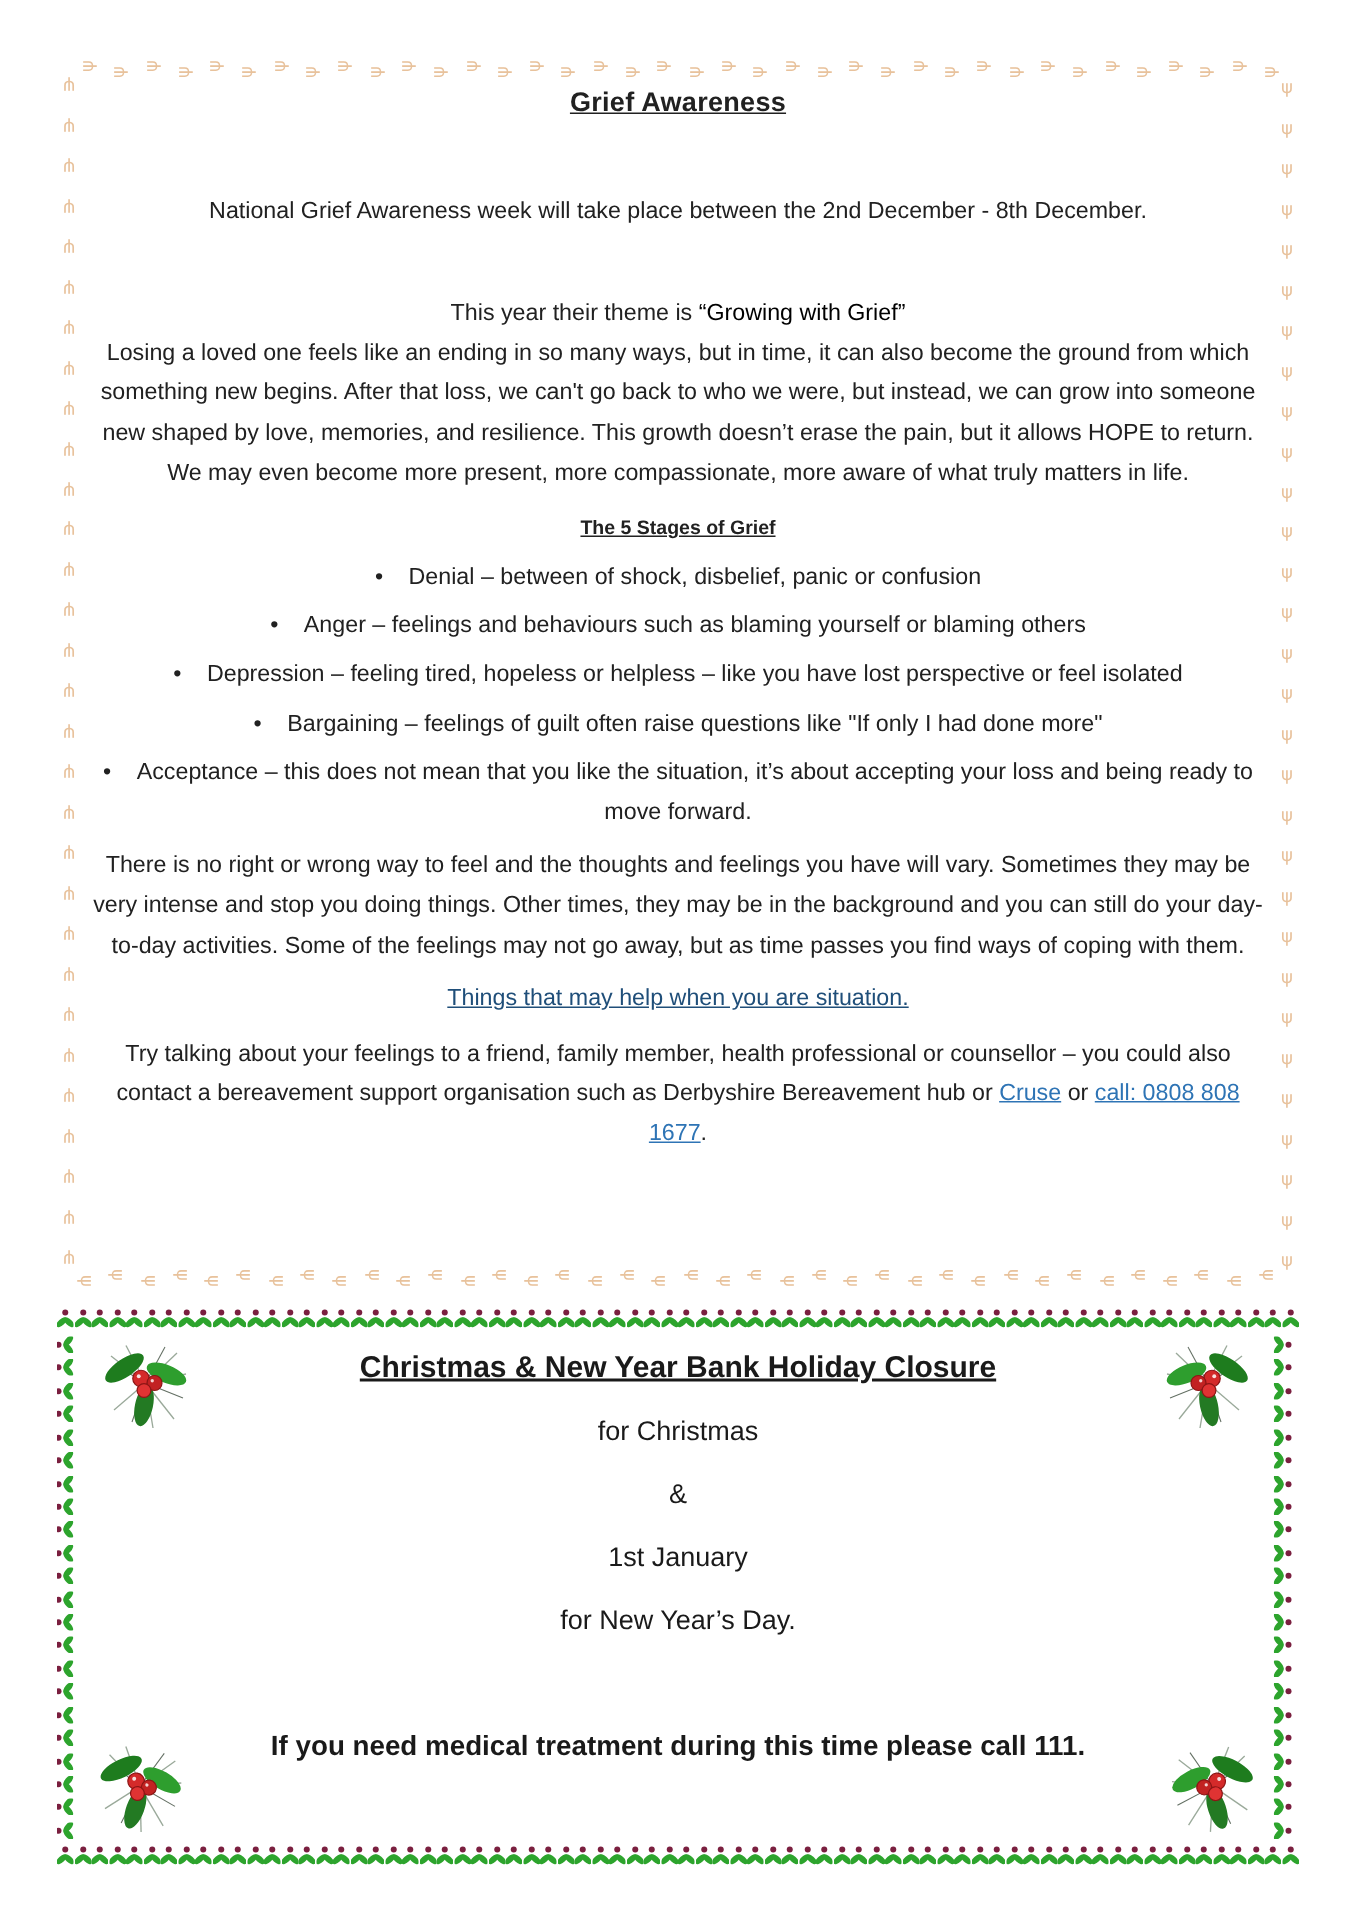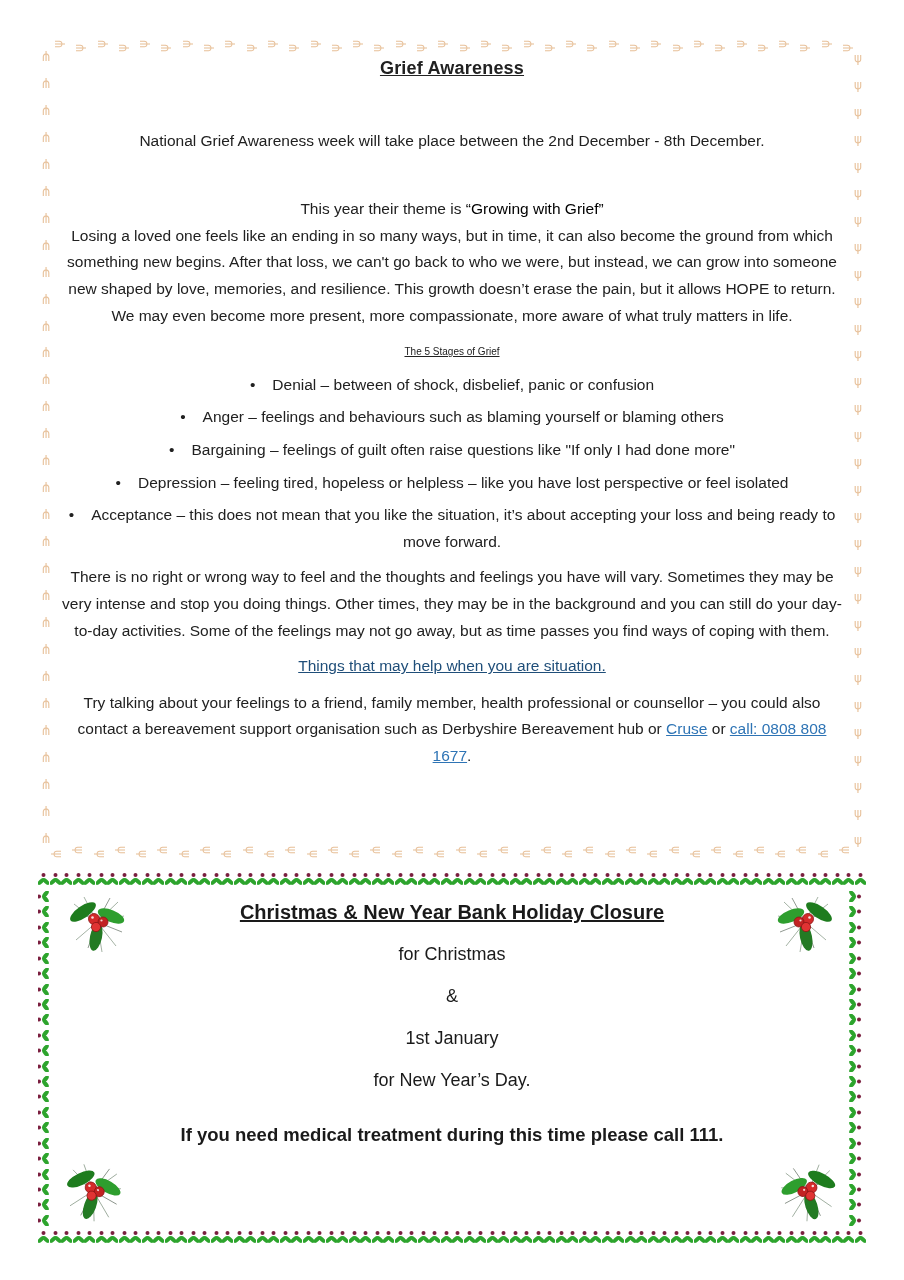--- a/index.html
+++ b/index.html
@@ -24,21 +24,21 @@
   .fp-left span{transform:rotate(180deg);}
   .fp-right{right:0;top:16px;bottom:16px;width:16px;display:flex;flex-direction:column;justify-content:space-between;align-items:center;}
 
   .grief-content{position:absolute;left:22px;right:22px;top:16px;bottom:16px;
     text-align:center;font-size:15.5px;line-height:26.6px;}
   .grief-title{font-size:18px;font-weight:600;margin:3px 0 0;text-decoration:underline;letter-spacing:.2px;}
   .intro{margin:46px 0 0;}
   .theme-para{margin:42px 0 0;}
   .theme-green{color:#000000;}
   .body1{margin:0;}
-  .stages-title{font-size:10px;font-weight:400;margin:10px 0 0;text-decoration:underline;}
+  .stages-title{font-size:13px;font-weight:700;margin:10px 0 0;text-decoration:underline;}
   .stages{list-style:none;margin:4px 0 0;padding:0;}
   .stages li{margin-top:6px;}
   .stages li::before{content:"•";padding-right:17px;}
   .body2{margin:9px 0 0;}
   .help-para{margin:9px 0 0;}
   .help-link{color:#1f4e79;text-decoration:underline;cursor:pointer;}
   .contact{margin:10px 0 0;}
   .blue-link{color:#2e74b5;text-decoration:underline;cursor:pointer;}
 
   
@@ -49,21 +49,21 @@
   .hs-bottom{bottom:0;left:0;right:0;height:17px;align-items:flex-end;}
   .hs-left{left:0;top:17px;bottom:17px;width:17px;flex-direction:column;}
   .hs-left svg{transform:rotate(-90deg);}
   .hs-right{right:0;top:17px;bottom:17px;width:17px;flex-direction:column;}
   .hs-right svg{transform:rotate(90deg);}
 
   .xmas-content{position:absolute;left:60px;right:60px;top:17px;bottom:17px;
     text-align:center;font-size:18px;line-height:27px;color:#1a1a1a;}
   .xmas-title{font-size:20px;font-weight:700;margin:10px 0 0;text-decoration:underline;}
   .closure-lines p{margin:15px 0 0;}
-  .warning{margin:27px 0 0;font-weight:700;font-size:18.5px;}
+  .warning{margin:56px 0 0;font-weight:700;font-size:18.5px;}
 
   .holly-spot{position:absolute;width:64px;height:64px;}
   .holly-tl{left:28px;top:20px;}
   .holly-tr{right:30px;top:20px;transform:scaleX(-1);}
   .holly-bl{left:24px;bottom:20px;transform:rotate(8deg);}
   .holly-br{right:26px;bottom:20px;transform:scaleX(-1) rotate(6deg);}
 </style>
 </head>
 <body>
 
@@ -215,22 +215,22 @@
 
   <div class="grief-content">
     <h1 class="grief-title">Grief Awareness</h1>
     <p class="intro">National Grief Awareness week will take place between the 2nd December - 8th December.</p>
     <p class="theme-para"><span>This year their theme is </span><span class="theme-green">“Growing with Grief”</span></p>
     <p class="body1">Losing a loved one feels like an ending in so many ways, but in time, it can also become the ground from which something new begins. After that loss, we can't go back to who we were, but instead, we can grow into someone new shaped by love, memories, and resilience. This growth doesn’t erase the pain, but it allows HOPE to return. We may even become more present, more compassionate, more aware of what truly matters in life.</p>
     <h2 class="stages-title">The 5 Stages of Grief</h2>
     <ul class="stages">
         <li>Denial – between of shock, disbelief, panic or confusion</li>
         <li>Anger – feelings and behaviours such as blaming yourself or blaming others</li>
+        <li>Depression – feeling tired, hopeless or helpless – like you have lost perspective or feel isolated</li>
         <li>Bargaining – feelings of guilt often raise questions like "If only I had done more"</li>
-        <li>Depression – feeling tired, hopeless or helpless – like you have lost perspective or feel isolated</li>
         <li>Acceptance – this does not mean that you like the situation, it’s about accepting your loss and being ready to move forward.</li>
       </ul>
     <p class="body2">There is no right or wrong way to feel and the thoughts and feelings you have will vary. Sometimes they may be very intense and stop you doing things. Other times, they may be in the background and you can still do your day-to-day activities.  Some of the feelings may not go away, but as time passes you find ways of coping with them.</p>
     <p class="help-para"><a class="help-link">Things that may help when you are situation.</a></p>
     <p class="contact"><span>Try talking about your feelings to a friend, family member, health professional or counsellor – you could also contact a bereavement support organisation such as Derbyshire Bereavement hub or </span><a class="blue-link">Cruse</a><span> or </span><a class="blue-link">call: 0808 808 1677</a><span>.</span></p>
   </div>
 </section>
 
 <section class="xmas-box">
   <div class="holly-strip hs-top">

